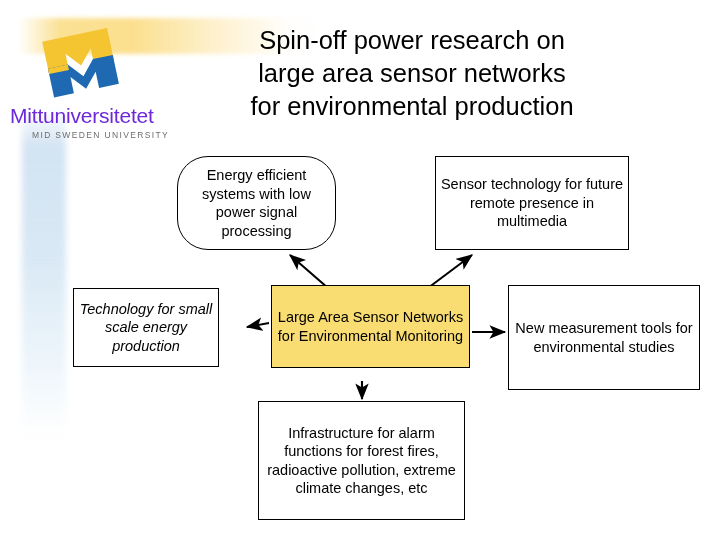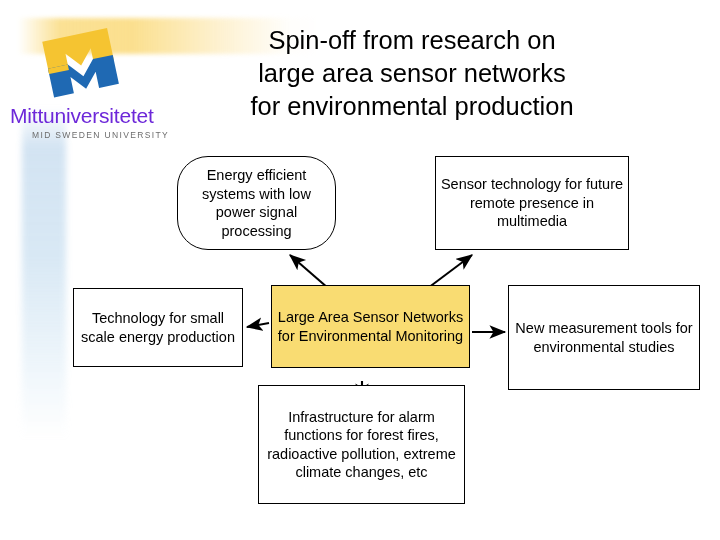--- a/index.html
+++ b/index.html
@@ -113,24 +113,24 @@
     align-items: center;
     justify-content: center;
     padding: 2px 4px;
     z-index: 3;
   }
   .node.accent { background: #f9dc72; }
   .node .txt { display: block; width: 100%; }
 
   #node-energy      { left: 177px; top: 156px; width: 159px; height: 94px; border-radius: 31px; }
   #node-sensor      { left: 435px; top: 156px; width: 194px; height: 94px; }
-  #node-smallscale  { left: 73px;  top: 288px; width: 170px; height: 79px; }
+  #node-smallscale  { left: 73px;  top: 288px; width: 146px; height: 79px; font-style: italic; }
   #node-central     { left: 271px; top: 285px; width: 199px; height: 83px; }
   #node-tools       { left: 508px; top: 285px; width: 192px; height: 105px; justify-content: flex-end; }
-  #node-infra       { left: 258px; top: 385px; width: 207px; height: 119px; }
+  #node-infra       { left: 258px; top: 401px; width: 207px; height: 119px; }
 
   
   .arrows {
     position: absolute;
     left: 0; top: 0;
     width: 720px; height: 540px;
     z-index: 2;
     pointer-events: none;
   }
 </style>
@@ -151,21 +151,21 @@
                    L64 52 L50 68 L36 52 Z" fill="#1F69B3"></path>
           <path d="M36 40 L36 58 L14 58 L14 52 L36 52 Z" fill="#F5C431"></path>
         </g>
       </svg>
     </div>
     <div class="logo-name">Mittuniversitetet</div>
     <div class="logo-sub">MID SWEDEN UNIVERSITY</div>
   </div>
 
   <div class="title">
-    <span class="tline">Spin-off from research on</span>
+    <span class="tline">Spin-off power research on</span>
     <span class="tline">large area sensor networks</span>
     <span class="tline">for environmental production</span>
   </div>
 
   <svg class="arrows" viewBox="0 0 720 540" width="720" height="540">
     <defs>
       <marker id="ah" markerWidth="9" markerHeight="9" refX="7.4" refY="3.2" orient="auto" markerUnits="strokeWidth">
         <path d="M0,0 L8,3.2 L0,6.4 L1.9,3.2 Z" fill="#000000"></path>
       </marker>
     </defs>

